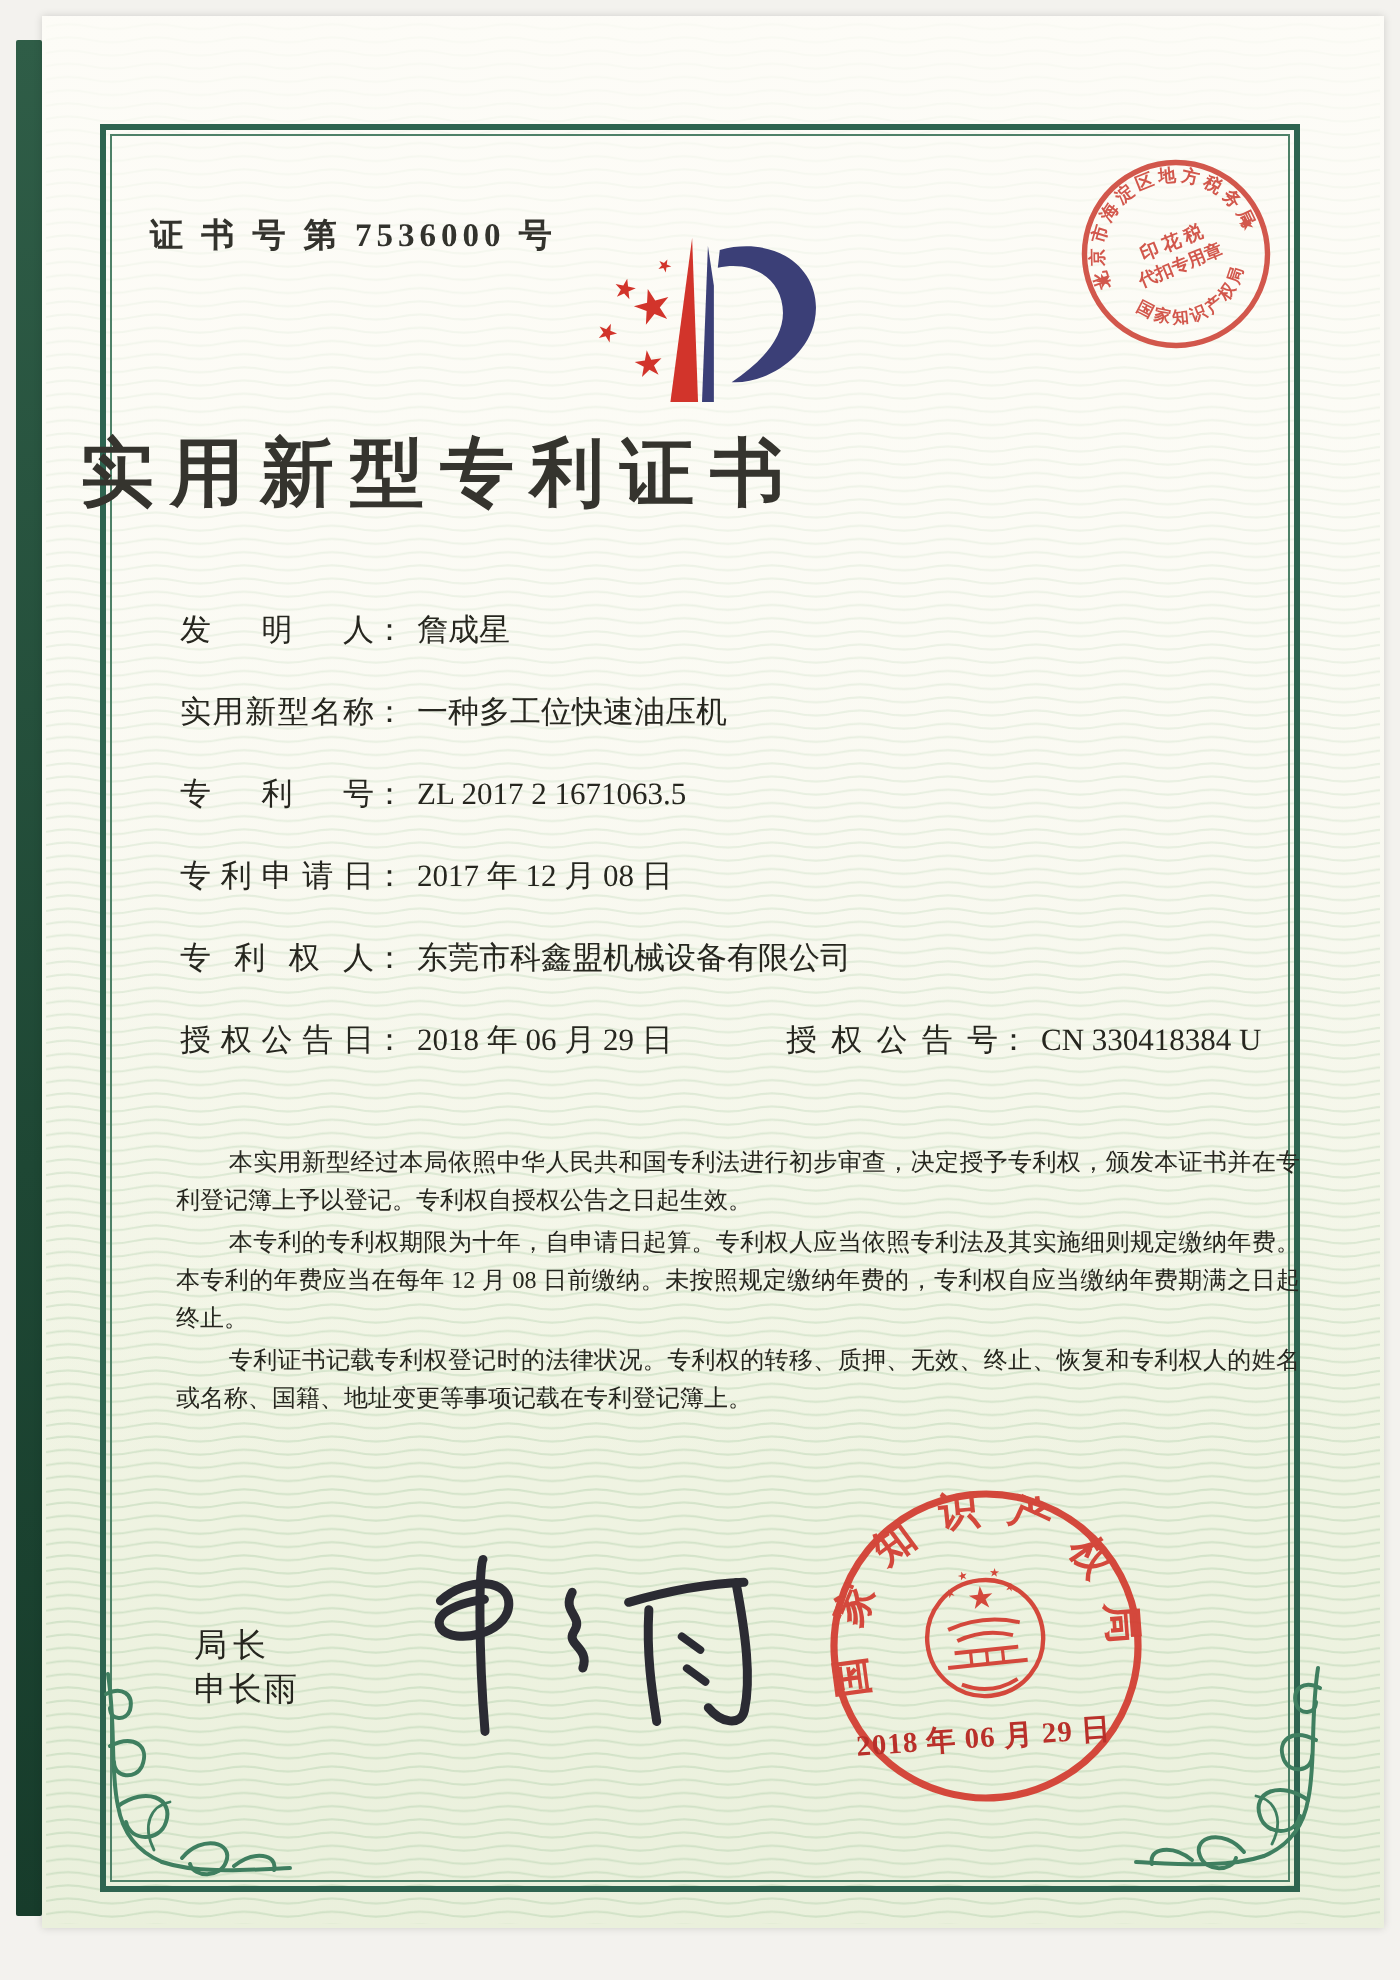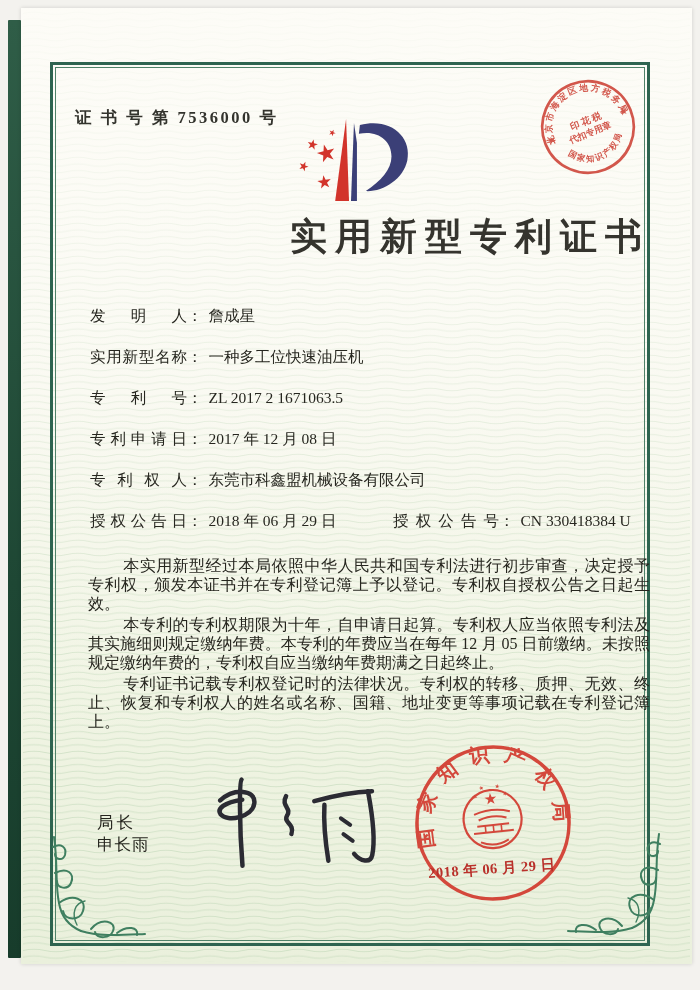--- a/index.html
+++ b/index.html
@@ -13,32 +13,32 @@
   .waves{position:absolute;left:2px;top:2px;opacity:.5;}
   .fade{position:absolute;left:0;top:0;width:100%;height:100%;pointer-events:none;
     background:linear-gradient(180deg,rgba(253,252,247,.9) 0%,rgba(253,252,247,.55) 30%,
       rgba(250,250,242,.25) 55%,rgba(246,248,234,0) 78%);}
   .frame{position:absolute;left:29px;top:54px;width:594px;height:878px;
     border:3px solid #2e6450;}
   .frame-inner{position:absolute;inset:2px;border:1px solid #4e8168;}
   .cert-no{position:absolute;left:54px;top:99px;font-size:16.5px;letter-spacing:2.5px;
     color:#33332d;font-weight:600;}
   .logo{position:absolute;left:251px;top:104px;}
-  .title{position:absolute;left:29px;top:204px;width:600px;text-align:right;
+  .title{position:absolute;left:19px;top:204px;width:600px;text-align:left;
     font-size:37px;font-weight:700;letter-spacing:8px;color:#35342e;}
   .fields{position:absolute;left:69px;top:296px;width:566px;font-size:15.5px;color:#26261f;}
   .frow{position:relative;line-height:23px;margin-bottom:18px;white-space:nowrap;}
   .frow.addr{margin-bottom:9px;white-space:normal;}
   .flabel{display:inline-block;width:97px;text-align:justify;text-align-last:justify;
     vertical-align:top;}
   .flabel.g{width:106px;}
   .fcolon{display:inline-block;vertical-align:top;margin-right:6px;}
   .fvalue{display:inline-block;vertical-align:top;white-space:pre-line;max-width:430px;}
   .grant-right{position:absolute;left:303px;top:0;white-space:nowrap;}
-  .paras{position:absolute;left:67px;top:548px;width:562px;font-size:16px;
+  .paras{position:absolute;left:67px;top:564px;width:562px;font-size:12px;
     line-height:19px;color:#26261f;text-align:justify;}
   .paras p{margin:0 0 2px 0;text-indent:2.2em;}
   .officer{position:absolute;left:76px;top:804px;font-size:16.5px;letter-spacing:3px;
     color:#26261f;}
   .officer .name{letter-spacing:1px;}
   .signature{position:absolute;left:170px;top:764px;transform:rotate(-2deg);}
   .seal{position:absolute;left:386px;top:729px;transform:rotate(-6deg);}
   .seal-date{position:absolute;left:407px;top:850px;width:170px;font-size:14.5px;
     letter-spacing:.5px;color:#b9302a;font-weight:700;transform:rotate(-4deg);z-index:9;}
   .tax-stamp{position:absolute;left:515px;top:67px;transform:rotate(-22deg);opacity:.92;}
@@ -152,21 +152,21 @@
       <div class="frow">
         <span class="flabel">授权公告日</span><span class="fcolon">：</span><span class="fvalue">2018 年 06 月 29 日</span>
         <span class="grant-right">
           <span class="flabel g">授权公告号</span><span class="fcolon">：</span><span class="fvalue">CN 330418384 U</span>
         </span>
       </div>
     </div>
 
     <div class="paras">
       <p>本实用新型经过本局依照中华人民共和国专利法进行初步审查，决定授予专利权，颁发本证书并在专利登记簿上予以登记。专利权自授权公告之日起生效。</p>
-      <p>本专利的专利权期限为十年，自申请日起算。专利权人应当依照专利法及其实施细则规定缴纳年费。本专利的年费应当在每年 12 月 05 日前缴纳。未按照规定缴纳年费的，专利权自应当缴纳年费期满之日起终止。</p>
+      <p>本专利的专利权期限为十年，自申请日起算。专利权人应当依照专利法及其实施细则规定缴纳年费。本专利的年费应当在每年 12 月 08 日前缴纳。未按照规定缴纳年费的，专利权自应当缴纳年费期满之日起终止。</p>
       <p>专利证书记载专利权登记时的法律状况。专利权的转移、质押、无效、终止、恢复和专利权人的姓名或名称、国籍、地址变更等事项记载在专利登记簿上。</p>
     </div>
 
     <div class="officer">
       <div>局长</div>
       <div class="name">申长雨</div>
     </div>
 
     <svg class="signature" width="200" height="100" viewBox="0 0 200 100">
       <g stroke="#2b2b33" fill="none" stroke-width="4.5" stroke-linecap="round" stroke-linejoin="round">

